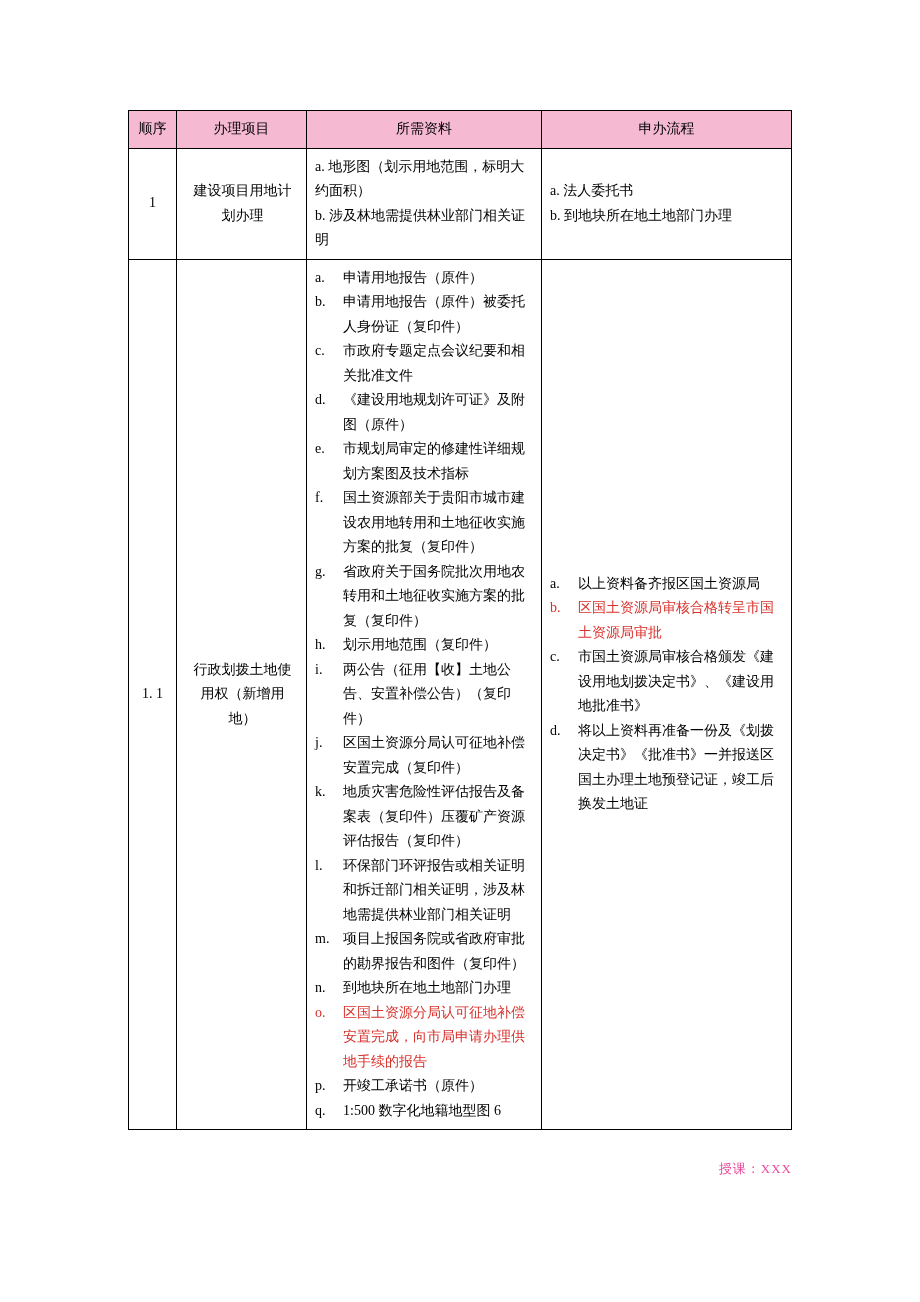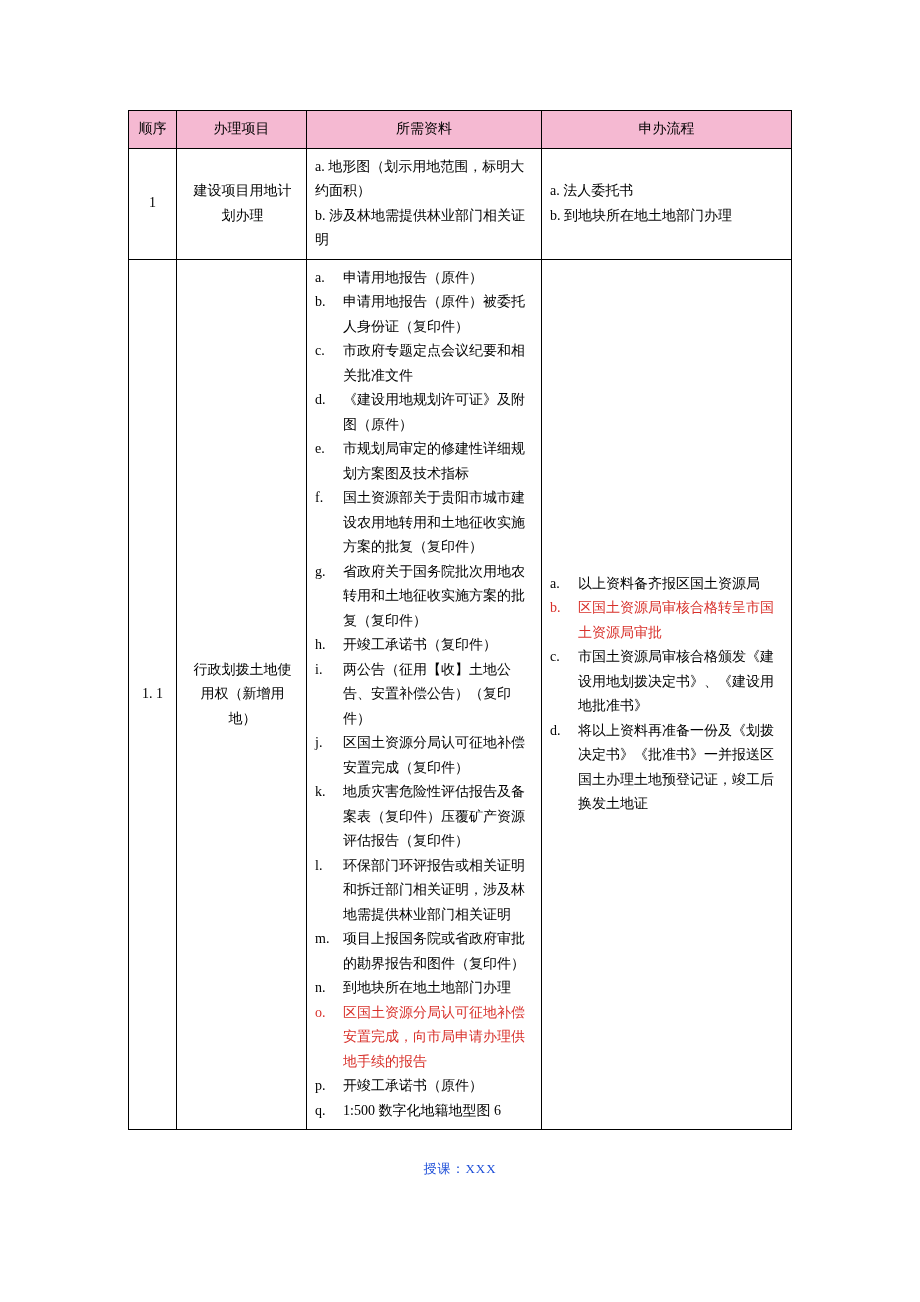--- a/index.html
+++ b/index.html
@@ -52,22 +52,22 @@
     margin: 0;
   }
   ol.letter-list > li .marker {
     position: absolute;
     left: 0;
     top: 0;
     width: 24px;
   }
   .highlight-red { color: #d8302a; }
   .footer {
-    text-align: center;
-    color: #1d4ed8;
+    text-align: right;
+    color: #ec4899;
     font-size: 13px;
     margin-top: 30px;
     letter-spacing: 1px;
   }
 </style>
 </head>
 <body>
 
 <div class="page">
   <table>
@@ -109,21 +109,21 @@
         <td class="project-cell">行政划拨土地使用权（新增用地）</td>
         <td style="vertical-align:top;">
           <ol class="letter-list" id="mat-list-1">
               <li><span class="marker">a.</span><span>申请用地报告（原件）</span></li>
               <li><span class="marker">b.</span><span>申请用地报告（原件）被委托人身份证（复印件）</span></li>
               <li><span class="marker">c.</span><span>市政府专题定点会议纪要和相关批准文件</span></li>
               <li><span class="marker">d.</span><span>《建设用地规划许可证》及附图（原件）</span></li>
               <li><span class="marker">e.</span><span>市规划局审定的修建性详细规划方案图及技术指标</span></li>
               <li><span class="marker">f.</span><span>国土资源部关于贵阳市城市建设农用地转用和土地征收实施方案的批复（复印件）</span></li>
               <li><span class="marker">g.</span><span>省政府关于国务院批次用地农转用和土地征收实施方案的批复（复印件）</span></li>
-              <li><span class="marker">h.</span><span>开竣工承诺书（复印件）</span></li>
+              <li><span class="marker">h.</span><span>划示用地范围（复印件）</span></li>
               <li><span class="marker">i.</span><span>两公告（征用【收】土地公告、安置补偿公告）（复印件）</span></li>
               <li><span class="marker">j.</span><span>区国土资源分局认可征地补偿安置完成（复印件）</span></li>
               <li><span class="marker">k.</span><span>地质灾害危险性评估报告及备案表（复印件）压覆矿产资源评估报告（复印件）</span></li>
               <li><span class="marker">l.</span><span>环保部门环评报告或相关证明和拆迁部门相关证明，涉及林地需提供林业部门相关证明</span></li>
               <li><span class="marker">m.</span><span>项目上报国务院或省政府审批的勘界报告和图件（复印件）</span></li>
               <li><span class="marker">n.</span><span>到地块所在地土地部门办理</span></li>
               <li class="highlight-red"><span class="marker">o.</span><span>区国土资源分局认可征地补偿安置完成，向市局申请办理供地手续的报告</span></li>
               <li><span class="marker">p.</span><span>开竣工承诺书（原件）</span></li>
               <li><span class="marker">q.</span><span>1:500 数字化地籍地型图 6</span></li>
             </ol>

